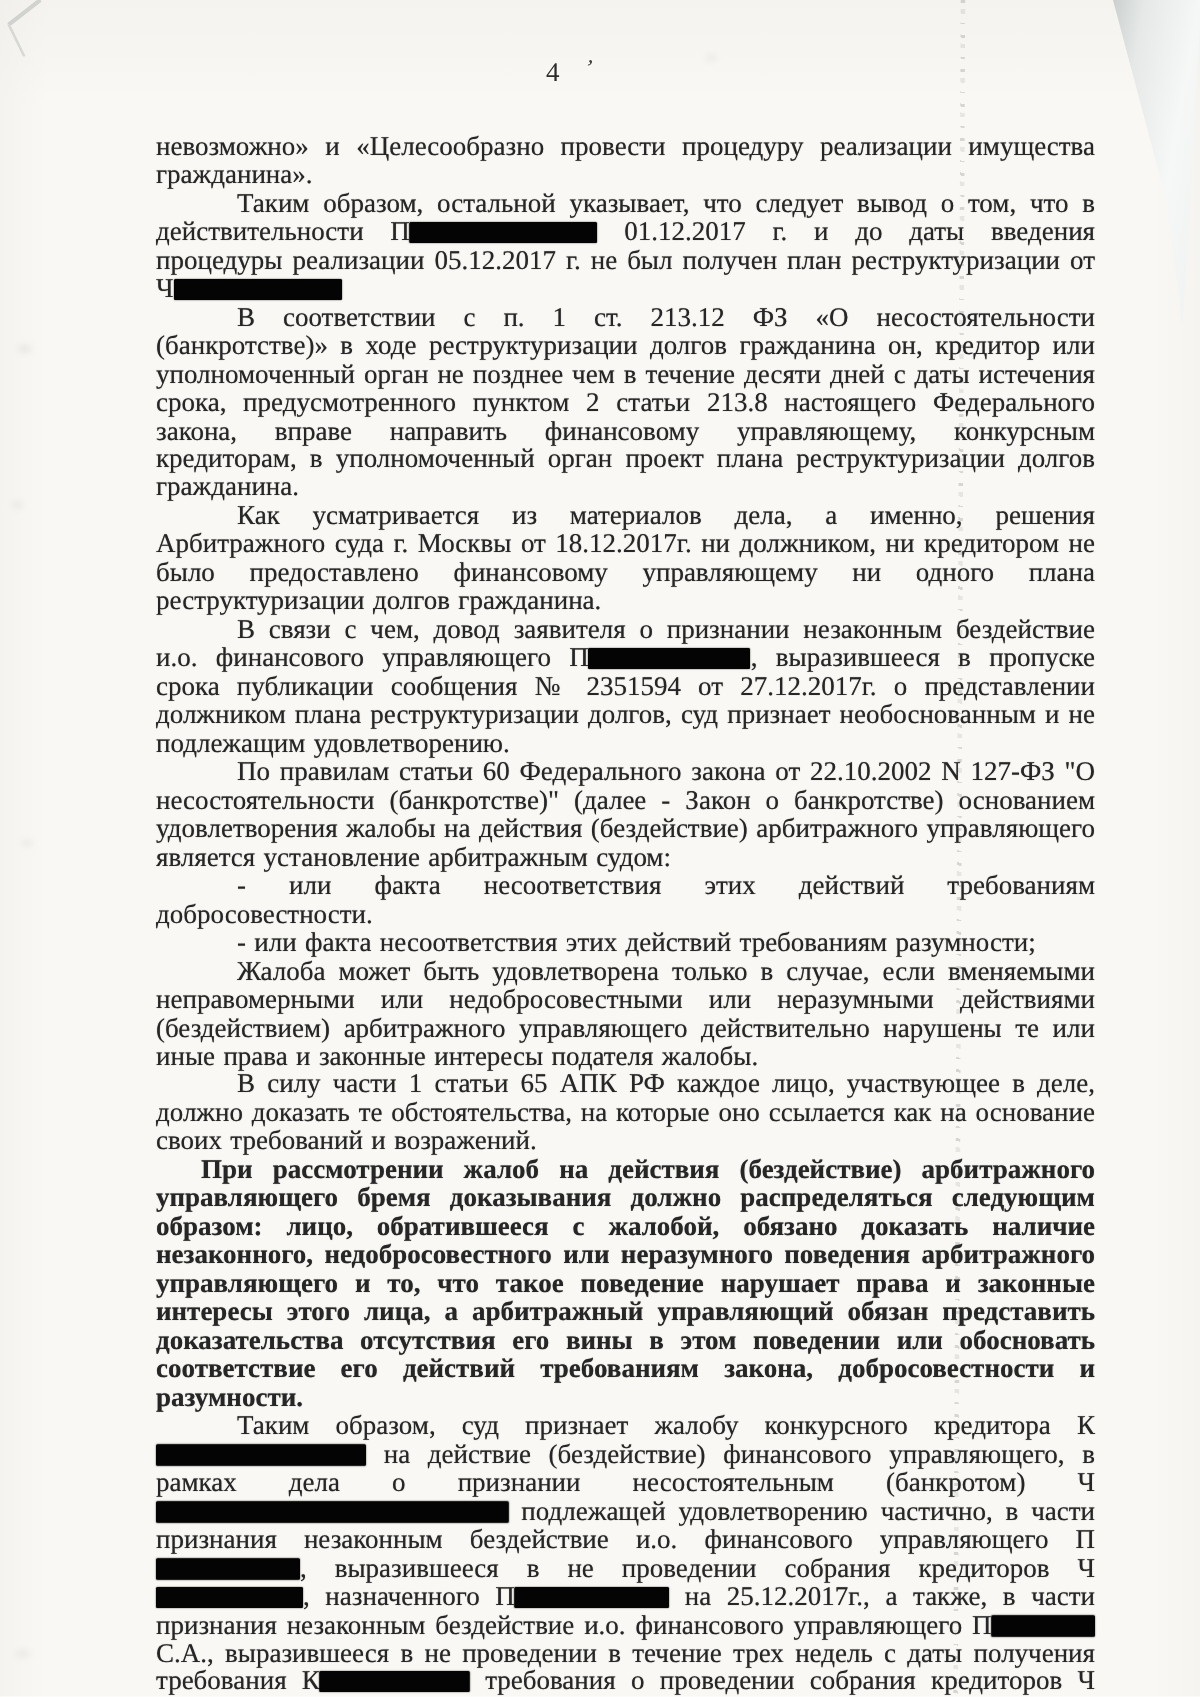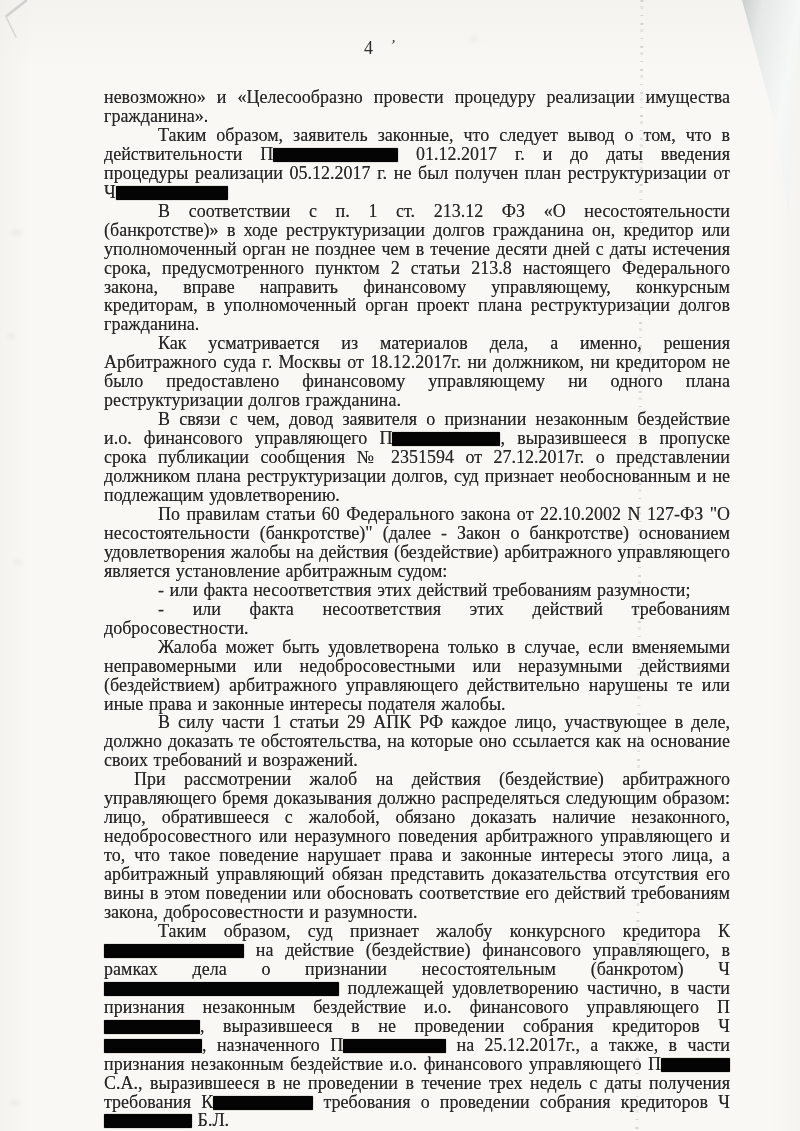--- a/index.html
+++ b/index.html
@@ -67,21 +67,21 @@
     position:absolute;left:104px;top:72px;width:626px;
     font-size:18px;line-height:18.95px;
     color:var(--ink);
     text-align:justify;
     text-shadow:0 0 .6px rgba(45,45,45,.65);
     word-spacing:.06em;
     margin-top:16px;
   }
   .text-body p{margin:0;}
   p.indent-normal{text-indent:54px;}
-  p.indent-small{text-indent:30px;}
+  p.indent-small{text-indent:30px;font-weight:bold;}
   p.indent-none{text-indent:0;}
   .redaction{
     display:inline-block;height:14px;
     background:var(--redaction);
     vertical-align:-2px;border-radius:1px;
     box-shadow:0 0 1px rgba(0,0,0,.9);
   }
 </style>
 </head>
 <body>
@@ -95,26 +95,26 @@
   <div class="smudge s3"></div>
   <div class="smudge s4"></div>
   <div class="smudge s5"></div>
 
   <div class="page-number-row">
     <span>4</span><span class="stray-mark">’</span>
   </div>
 
   <div class="text-body">
       <p class="para indent-none"><span>невозможно» и «Целесообразно провести процедуру реализации имущества гражданина».</span></p>
-      <p class="para indent-normal"><span>Таким образом, заявитель законные,  что следует вывод о том, что в действительности П</span><span class="redaction" style="width: 125px;"></span><span> 01.12.2017 г. и до даты введения процедуры реализации 05.12.2017 г. не был получен план реструктуризации от Ч</span><span class="redaction" style="width: 112px;"></span></p>
+      <p class="para indent-normal"><span>Таким образом, остальной указывает,  что следует вывод о том, что в действительности П</span><span class="redaction" style="width: 125px;"></span><span> 01.12.2017 г. и до даты введения процедуры реализации 05.12.2017 г. не был получен план реструктуризации от Ч</span><span class="redaction" style="width: 112px;"></span></p>
       <p class="para indent-normal"><span>В соответствии с п. 1 ст. 213.12 ФЗ «О несостоятельности (банкротстве)» в ходе реструктуризации долгов гражданина он, кредитор или уполномоченный орган не позднее чем в течение десяти дней с даты истечения срока, предусмотренного пунктом 2 статьи 213.8 настоящего Федерального закона, вправе направить финансовому управляющему, конкурсным кредиторам, в уполномоченный орган проект плана реструктуризации долгов гражданина.</span></p>
       <p class="para indent-normal"><span>Как усматривается из материалов дела, а именно, решения Арбитражного суда г. Москвы от 18.12.2017г. ни должником, ни кредитором не было предоставлено финансовому управляющему ни одного плана реструктуризации долгов гражданина.</span></p>
       <p class="para indent-normal"><span>В связи с чем, довод заявителя о признании незаконным бездействие и.о. финансового управляющего П</span><span class="redaction" style="width: 108px;"></span><span>, выразившееся в пропуске срока публикации сообщения № 2351594 от 27.12.2017г. о представлении должником плана реструктуризации долгов, суд признает необоснованным и не подлежащим удовлетворению.</span></p>
       <p class="para indent-normal"><span>По правилам статьи 60 Федерального закона от 22.10.2002 N 127-ФЗ "О несостоятельности (банкротстве)" (далее - Закон о банкротстве) основанием удовлетворения жалобы на действия (бездействие) арбитражного управляющего является установление арбитражным судом:</span></p>
+      <p class="para indent-normal"><span>- или факта несоответствия этих действий требованиям добросовестности.</span></p>
       <p class="para indent-normal"><span>- или факта несоответствия этих действий требованиям разумности;</span></p>
-      <p class="para indent-normal"><span>- или факта несоответствия этих действий требованиям добросовестности.</span></p>
       <p class="para indent-normal"><span>Жалоба может быть удовлетворена только в случае, если вменяемыми неправомерными или недобросовестными или неразумными действиями (бездействием) арбитражного управляющего действительно нарушены те или иные права и законные интересы подателя жалобы.</span></p>
-      <p class="para indent-normal"><span>В силу части 1 статьи 29 АПК РФ каждое лицо, участвующее в деле, должно доказать те обстоятельства, на которые оно ссылается как на основание своих требований и возражений.</span></p>
+      <p class="para indent-normal"><span>В силу части 1 статьи 65 АПК РФ каждое лицо, участвующее в деле, должно доказать те обстоятельства, на которые оно ссылается как на основание своих требований и возражений.</span></p>
       <p class="para indent-small"><span>При рассмотрении жалоб на действия (бездействие) арбитражного управляющего бремя доказывания должно распределяться следующим образом: лицо, обратившееся с жалобой, обязано доказать наличие незаконного, недобросовестного или неразумного поведения арбитражного управляющего и то, что такое поведение нарушает права и законные интересы этого лица, а арбитражный управляющий обязан представить доказательства отсутствия его вины в этом поведении или обосновать соответствие его действий требованиям закона, добросовестности и разумности.</span></p>
       <p class="para indent-normal"><span>Таким образом, суд признает жалобу конкурсного кредитора К</span><span class="redaction" style="width: 140px;"></span><span> на действие (бездействие) финансового управляющего, в рамках дела о признании несостоятельным (банкротом) Ч</span><span class="redaction" style="width: 235px;"></span><span> подлежащей удовлетворению частично, в части  признания незаконным бездействие и.о. финансового управляющего П</span><span class="redaction" style="width: 96px;"></span><span>, выразившееся в не проведении собрания кредиторов Ч</span><span class="redaction" style="width: 98px;"></span><span>, назначенного П</span><span class="redaction" style="width: 103px;"></span><span> на 25.12.2017г., а  также, в части признания незаконным бездействие и.о. финансового управляющего П</span><span class="redaction" style="width: 69px;"></span><span> С.А., выразившееся в не проведении в течение трех недель с даты получения требования К</span><span class="redaction" style="width: 100px;"></span><span> требования о проведении собрания кредиторов Ч</span><span class="redaction" style="width: 88px;"></span><span> Б.Л.</span></p>
       <p class="para indent-normal"><span>В остальной части заявленных требований суд обосновать.</span></p>
     </div>
 </div>
 
 </body></html>

